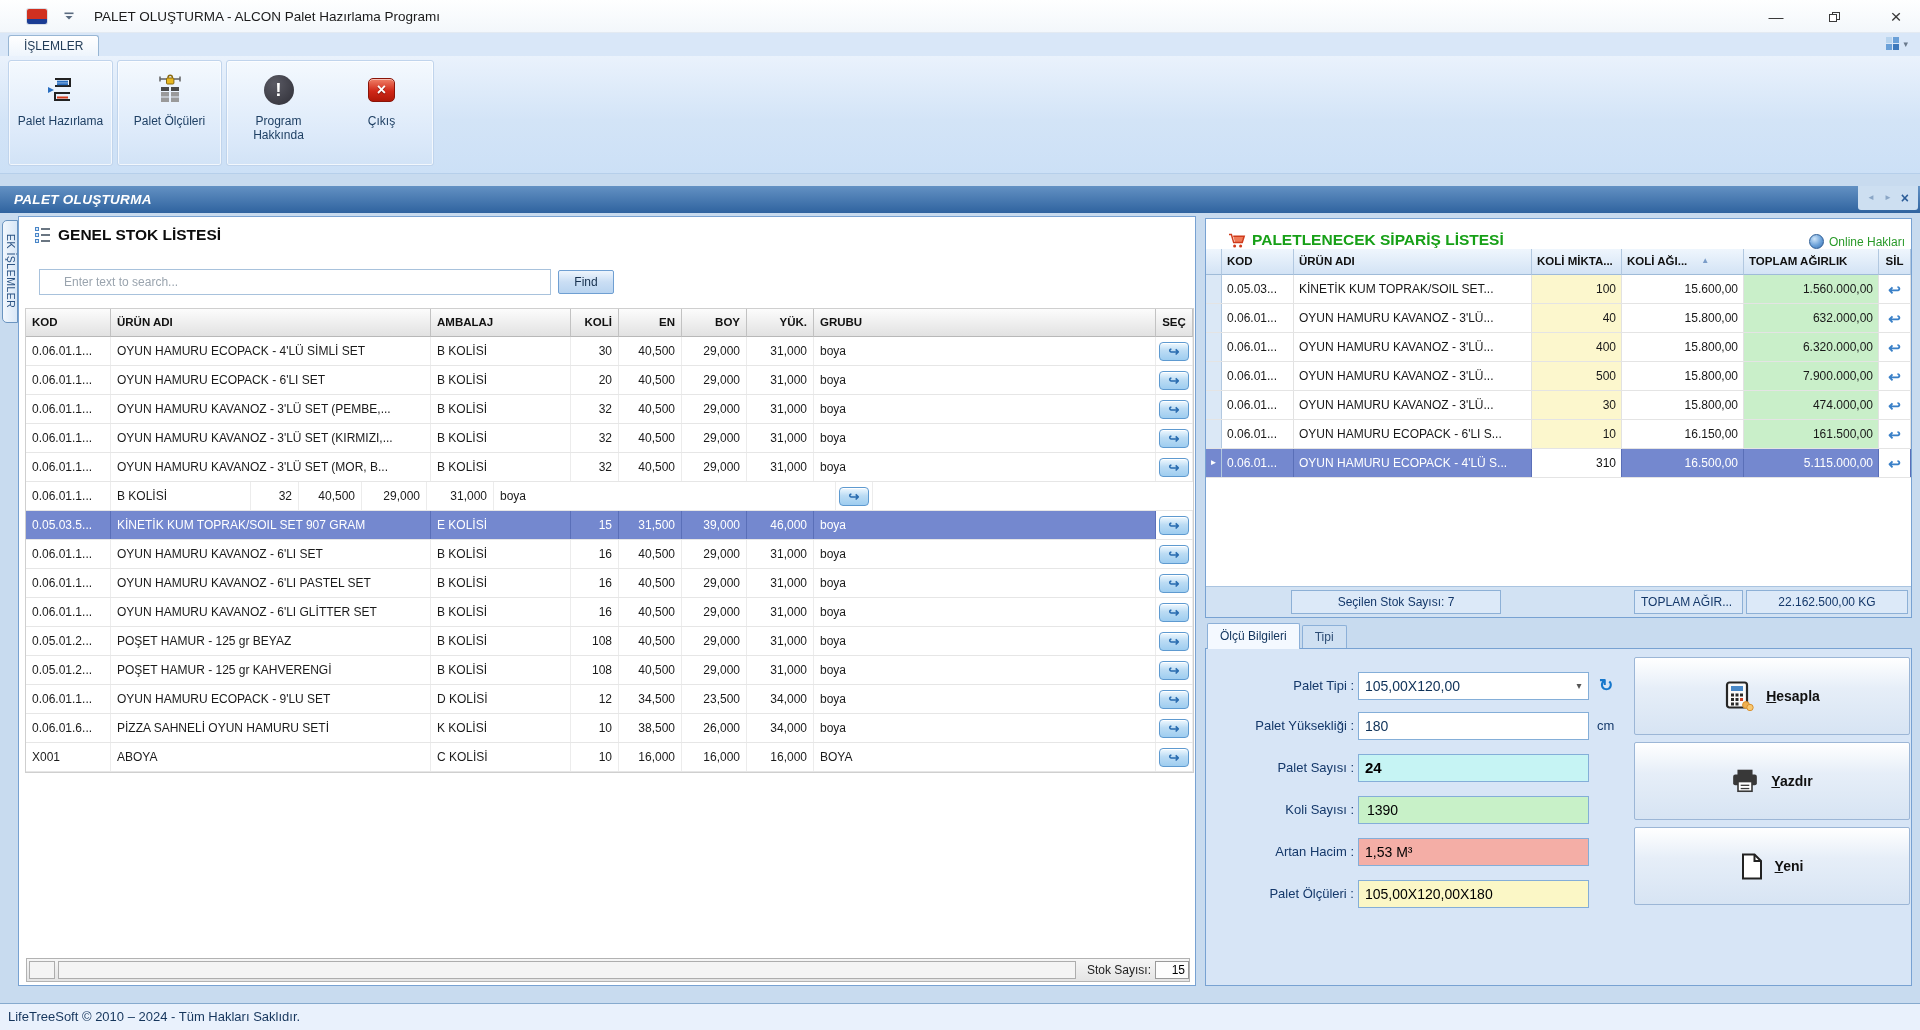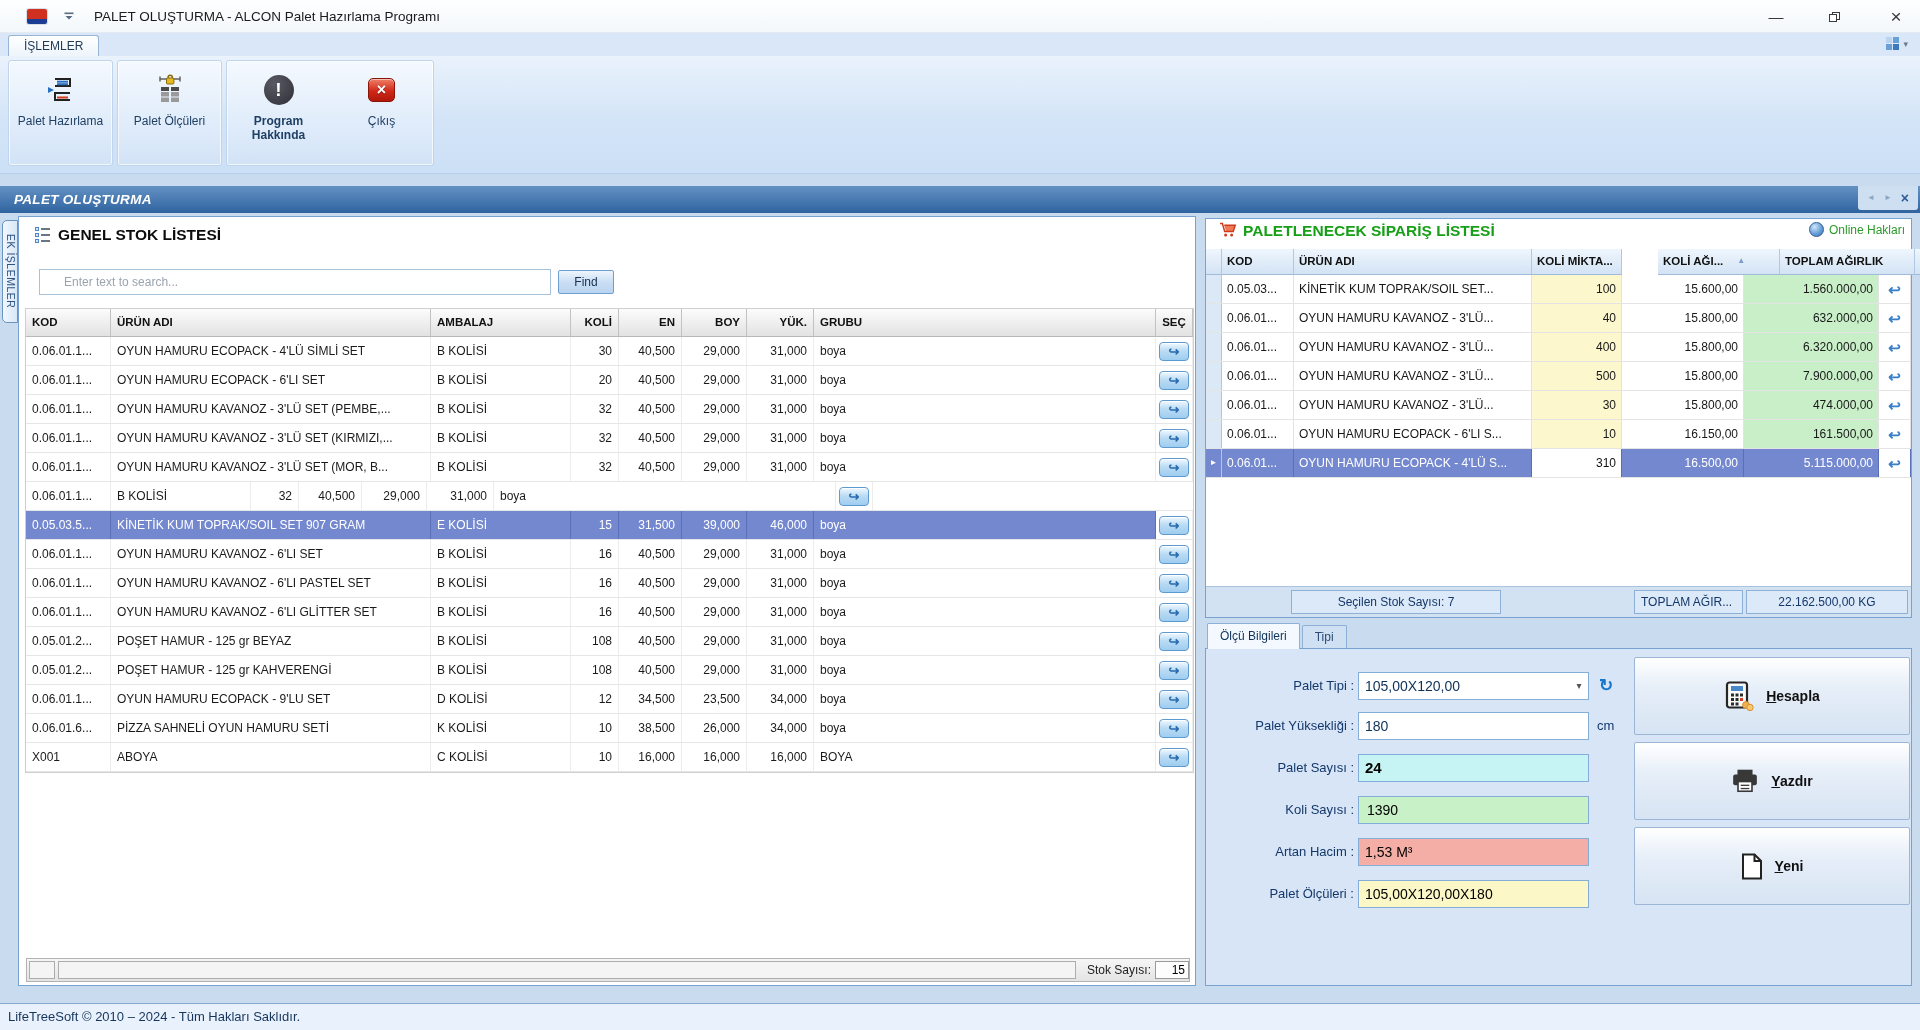--- a/index.html
+++ b/index.html
@@ -102,21 +102,21 @@
   .st-seg1 { position:absolute; left:2px; top:2px; width:26px; height:18px; border:1px solid #adadad; background:#f4f4f4; }
   .st-seg2 { position:absolute; left:31px; top:2px; width:1018px; height:18px; border:1px solid #adadad; background:#f4f4f4; }
   .st-label { position:absolute; left:1050px; top:0; width:74px; line-height:22px; font-size:12px; color:#222; text-align:right; }
   .st-value { position:absolute; left:1128px; top:2px; width:34px; height:18px; border:1px solid #9a9a9a;
     background:#fdfdfd; font-size:12px; line-height:16px; text-align:right; padding-right:3px; }
 
   
   .order-panel { position:absolute; left:1205px; top:216px; width:707px; height:770px; }
   .op-top { position:absolute; left:0; top:2px; width:707px; height:400px; background:#fff;
     border:1px solid #78a2d2; display:flex; flex-direction:column; }
-  .op-header { height:30px; display:flex; align-items:flex-start; padding:3px 6px 0 13px; }
+  .op-header { height:30px; display:flex; align-items:flex-end; padding:3px 6px 0 22px; }
   .op-title { font-weight:bold; font-size:15.5px; color:#17a017; margin-left:6px; }
   .op-online { margin-left:auto; display:flex; align-items:center; gap:5px; font-size:12px; color:#2a9a2a; }
   .globe { width:15px; height:15px; border-radius:50%;
     background:radial-gradient(circle at 35% 30%, #cfe6fa, #6aa0d8 55%, #3a70ae); border:1px solid #2e5e96; }
   .og-headrow { display:flex; height:26px; }
   .og-cell { padding:0 5px; font-size:12px; white-space:nowrap; overflow:hidden; flex:none; }
   .og-headrow .og-cell { background:linear-gradient(#eff6fd,#d3e3f5); border-right:1px solid #b2c8e0;
     border-bottom:1px solid #9fbbd8; font-weight:bold; font-size:11.5px; line-height:24px; color:#101010; }
   .sort-arrow { font-size:8px; color:#7a9cc8; margin-left:14px; vertical-align:2px; }
   .og-row { display:flex; height:29px; border-bottom:1px solid #e4e4e4; background:#fff; }
@@ -250,21 +250,21 @@
           </svg>
         </span>
         <span class="rlabel">Palet Ölçüleri</span>
       </div>
     </div>
     <div class="rgroup">
       <div class="rbtn">
         <span class="ric">
             <span class="prog-icon">!</span>
           </span>
-        <span class="rlabel" style="width:80px;font-weight:bold;">Program Hakkında</span>
+        <span class="rlabel" style="width:80px;">Program Hakkında</span>
       </div>
       <div class="rbtn">
         <span class="ric">
             <span class="exit-icon">×</span>
           </span>
         <span class="rlabel">Çıkış</span>
       </div>
     </div>
   </div>
 
@@ -559,21 +559,21 @@
         <span class="op-online">
           <span class="globe"></span>
           <span>Online Hakları</span>
         </span>
       </div>
       <div class="og-headrow" id="og-head">
           <div class="og-cell og-ind" style="width: 16px;"></div>
           <div class="og-cell " style="width: 72px;">KOD</div>
           <div class="og-cell " style="width: 238px;">ÜRÜN ADI</div>
           <div class="og-cell " style="width: 90px;">KOLİ MİKTA...</div>
-          <div class="og-cell " style="width: 122px; margin-left: 36px;">KOLİ AĞI...<span class="sort-arrow">▲</span></div>
+          <div class="og-cell " style="width: 122px;">KOLİ AĞI...<span class="sort-arrow">▲</span></div>
           <div class="og-cell " style="width: 135px;">TOPLAM AĞIRLIK</div>
           <div class="og-cell ac" style="width: 32px;">SİL</div>
         </div>
       <div id="og-body">
           <div class="og-row">
             <div class="og-cell og-ind" style="width: 16px;"></div>
             <div class="og-cell " style="width: 72px;">0.05.03...</div>
             <div class="og-cell " style="width: 238px;">KİNETİK KUM TOPRAK/SOIL SET...</div>
             <div class="og-cell ar qtycell" style="width: 90px;">100</div>
             <div class="og-cell ar" style="width: 122px;">15.600,00</div>

